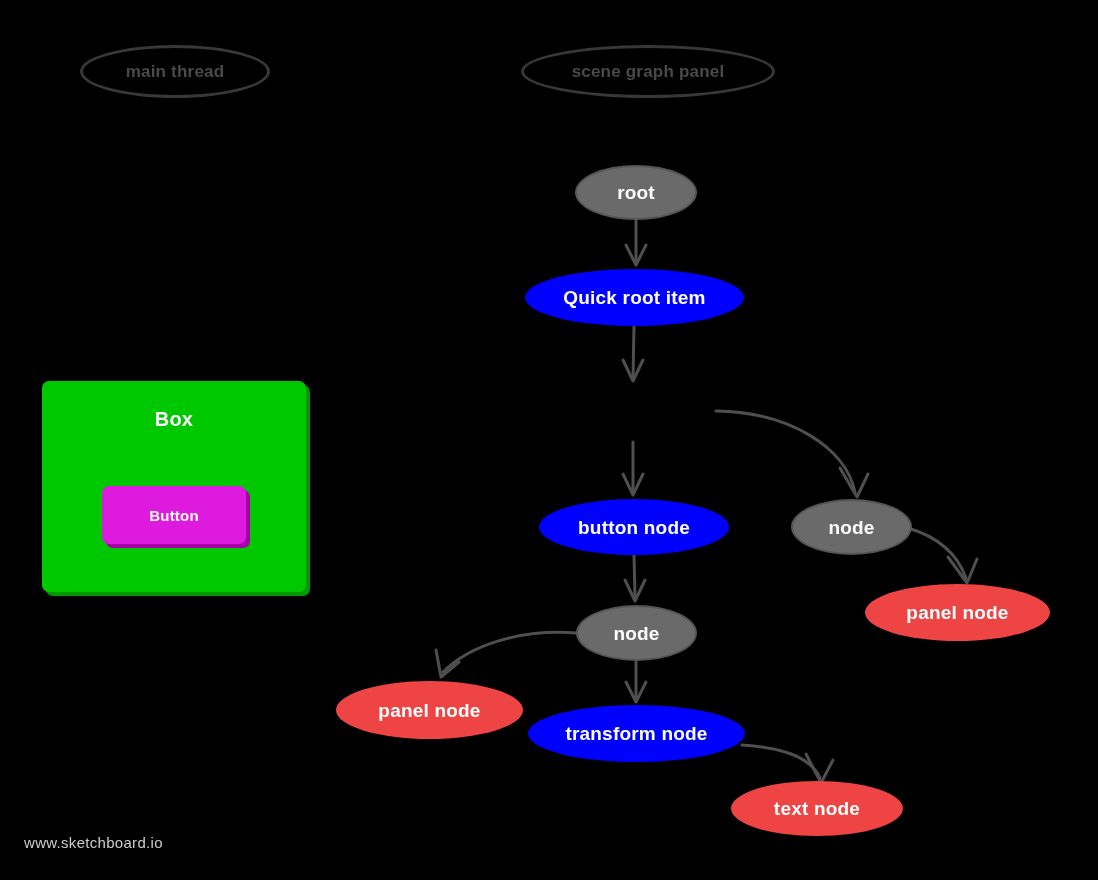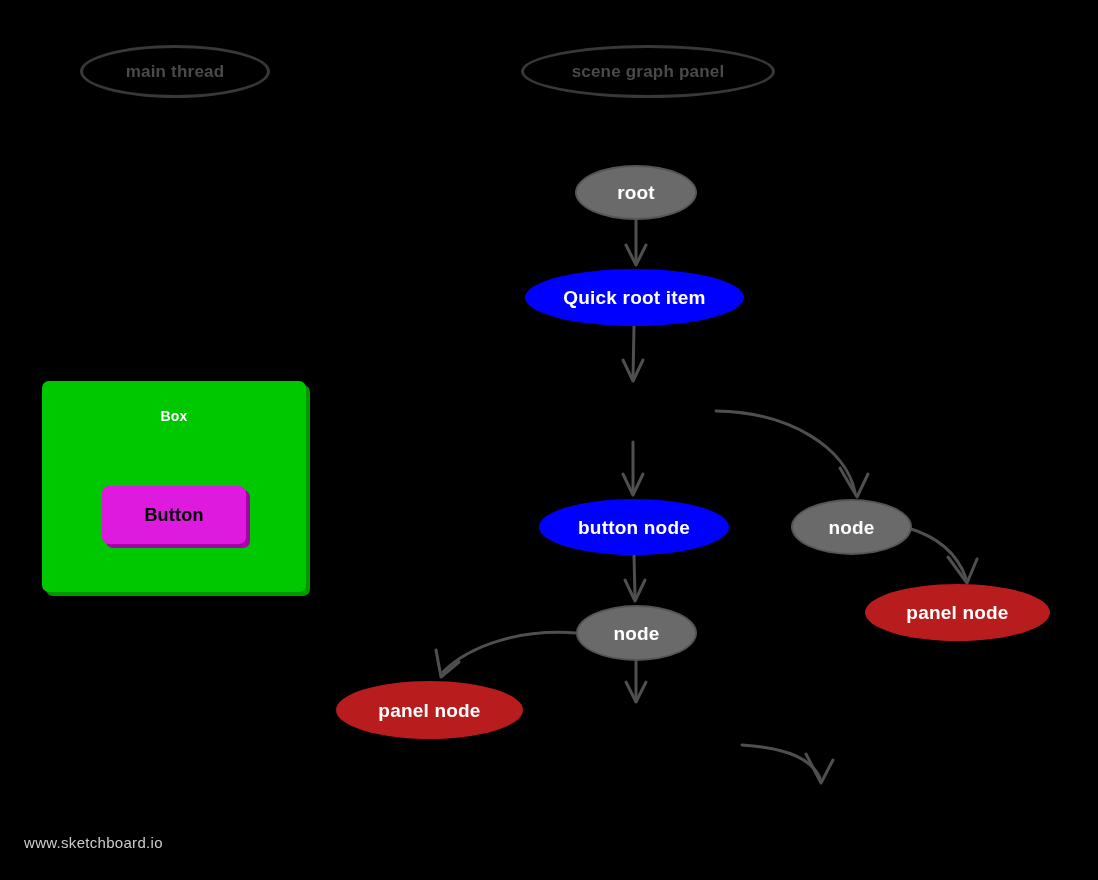--- a/index.html
+++ b/index.html
@@ -65,50 +65,50 @@
   .blue {
     background: #0000ff;
     border: none;
   }
   .blue .node-label {
     color: #ffffff;
     font-size: 19px;
   }
   
   .red {
-    background: #b91c1c;
+    background: #ef4444;
     border: none;
   }
   .red .node-label {
     color: #ffffff;
     font-size: 19px;
   }
   
   .rect {
     border-radius: 7px;
   }
   .box-shape {
     background: #00c800;
     box-shadow: 4px 4px 0 0 #009a00;
   }
   .box-shape > .node-label {
     color: #ffffff;
-    font-size: 14px;
+    font-size: 20px;
     position: absolute;
     top: 28px;
     left: 0;
     right: 0;
   }
   .button-shape {
     background: #dd1add;
     box-shadow: 4px 4px 0 0 #a800a8;
   }
   .button-shape .node-label {
-    color: #000000;
-    font-size: 18px;
+    color: #ffffff;
+    font-size: 15px;
   }
   .watermark {
     position: absolute;
     left: 24px;
     top: 834px;
     color: #cccccc;
     font-size: 15px;
     letter-spacing: 0.3px;
   }
 </style>
@@ -204,17 +204,23 @@
   </div>
 
   <div class="node ellipse gray" style="left:576px; top:605px; width:121px; height:56px;">
     <span class="node-label">node</span>
   </div>
 
   <div class="node ellipse red" style="left:336px; top:681px; width:187px; height:58px;">
     <span class="node-label">panel node</span>
   </div>
 
-
+  <div class="node ellipse blue" style="left:528px; top:705px; width:217px; height:57px;">
+    <span class="node-label">transform node</span>
+  </div>
+
+  <div class="node ellipse red" style="left:731px; top:781px; width:172px; height:55px;">
+    <span class="node-label">text node</span>
+  </div>
 
   <div class="watermark">www.sketchboard.io</div>
 
 </div>
 
 </body></html>

